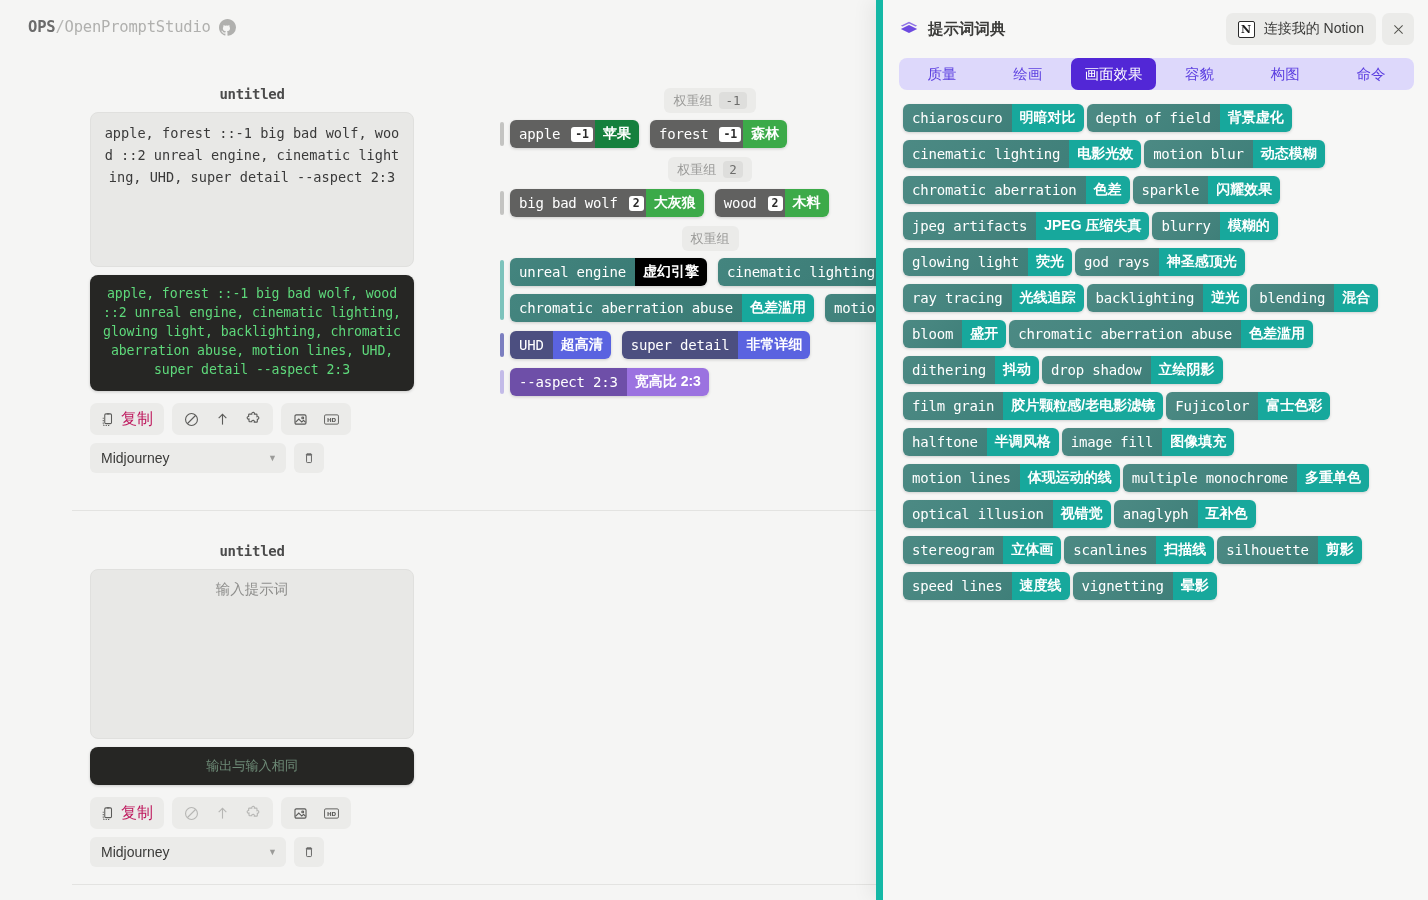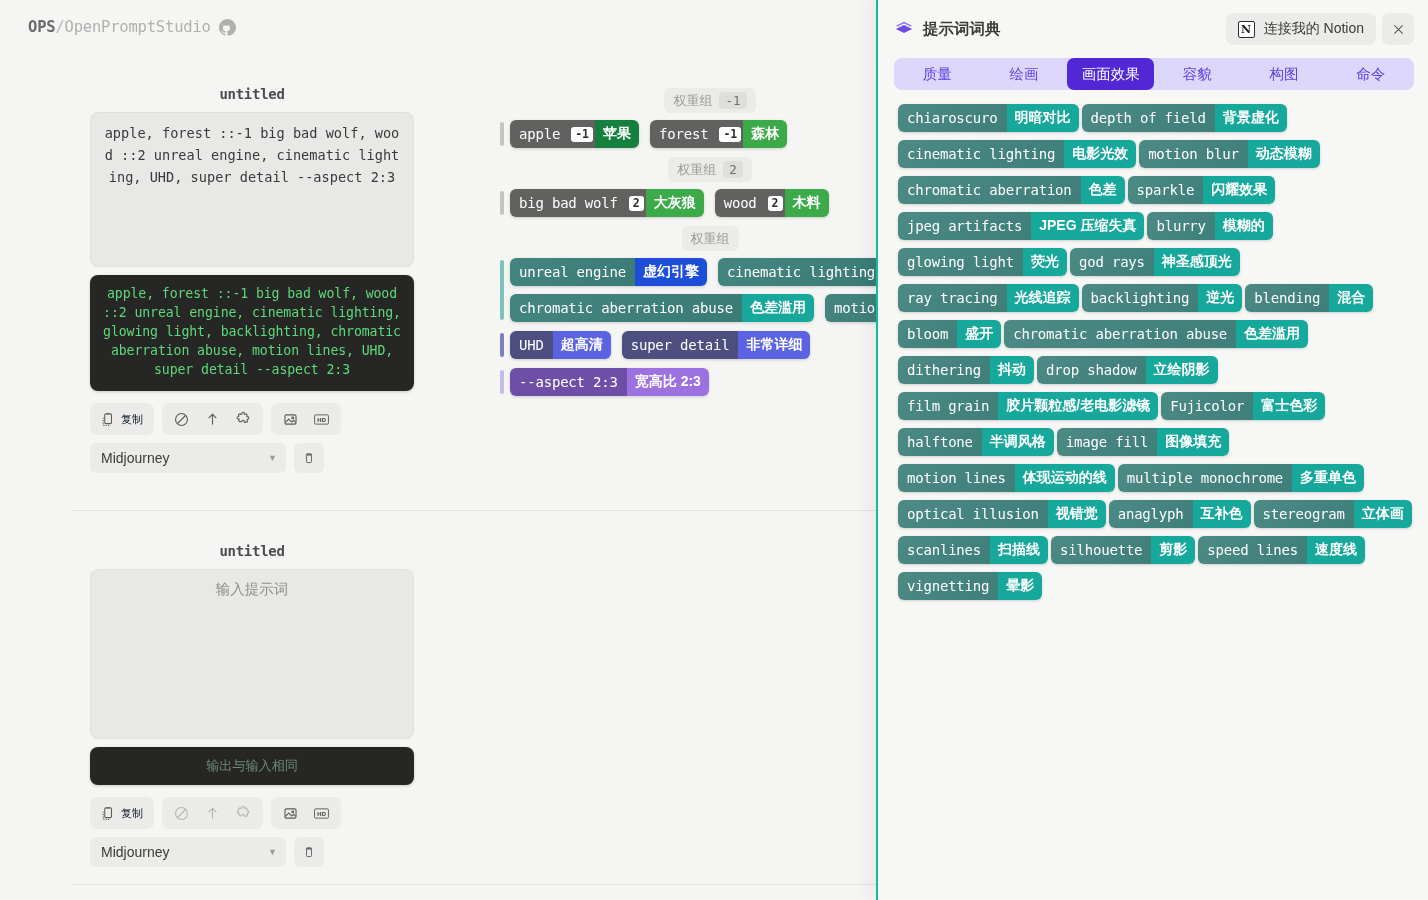--- a/index.html
+++ b/index.html
@@ -65,21 +65,21 @@
   .tool-group {
     background: #ebebe9; border-radius: 7px;
     display: flex; align-items: center; height: 32px;
     padding: 0 4px;
   }
   .tool-btn {
     display: flex; align-items: center; justify-content: center;
     gap: 5px; height: 26px; padding: 0 7px;
     border-radius: 5px; color: #5b5b59; cursor: pointer;
   }
-  .tool-btn .lbl { font-size: 11px; color: #0f172a; }
+  .tool-btn .lbl { font-size: 16px; color: #be185d; }
   .tool-btn.dim { color: #b6b6b4; }
   .tool-btn svg { display: block; }
 
   .model-row { display: flex; gap: 8px; margin-top: 8px; align-items: center; }
   .model-select {
     width: 196px; height: 30px;
     background: #ebebe9; border: none; border-radius: 6px;
     display: flex; align-items: center; justify-content: space-between;
     padding: 0 9px 0 11px;
     font-size: 14px; color: #3a3a38; cursor: pointer;
@@ -136,21 +136,21 @@
   .chip .cn {
     font-size: 14px; color: #ffffff; font-weight: bold;
     display: flex; align-items: center; padding: 0 8px;
   }
 
   
   #panel {
     position: absolute; right: 0; top: 0;
     width: 552px; height: 900px;
     background: #f7f7f6;
-    border-left: 2px solid #14b8a6;
+    border-left: 7px solid #14b8a6;
     box-shadow: -7px 0 18px rgba(0,0,0,0.055);
   }
   #panel-head {
     display: flex; align-items: center;
     height: 58px; padding: 0 14px 0 16px;
   }
   #panel-title {
     display: flex; align-items: center; gap: 9px;
     font-size: 15.5px; font-weight: bold; color: #3c3c3a;
   }
@@ -413,21 +413,21 @@
           </div>
         </div>
       </div><div class="wg-label">
         <span>权重组</span>
       </div><div class="wg-body">
         <div class="wg-bar" style="background: rgb(125, 195, 188);"></div>
         <div class="wg-rows">
           <div class="wg-line">
             <div class="chip">
               <div class="en" style="background: linear-gradient(135deg, rgb(68, 133, 127), rgb(58, 123, 117));">unreal engine</div>
-              <div class="cn" style="background: #1d4ed8;">虚幻引擎</div>
+              <div class="cn" style="background: #000000;">虚幻引擎</div>
             </div>
             <div class="chip">
               <div class="en" style="background: linear-gradient(135deg, rgb(68, 133, 127), rgb(58, 123, 117));">cinematic lighting</div>
               <div class="cn" style="background: rgb(23, 168, 156);">电影光效</div>
             </div>
           </div>
           <div class="wg-line">
             <div class="chip">
               <div class="en" style="background: linear-gradient(135deg, rgb(68, 133, 127), rgb(58, 123, 117));">chromatic aberration abuse</div>
               <div class="cn" style="background: rgb(23, 168, 156);">色差滥用</div>

